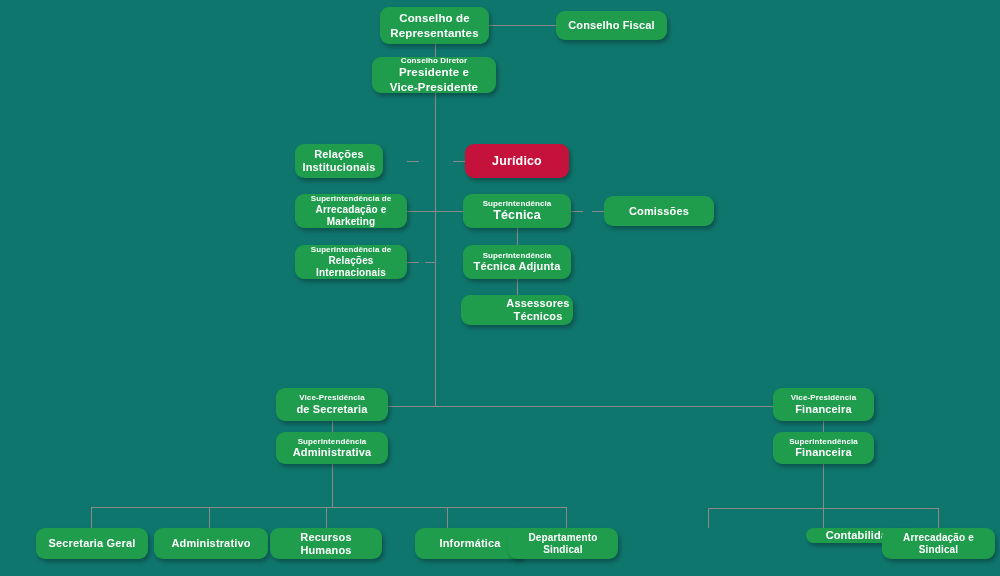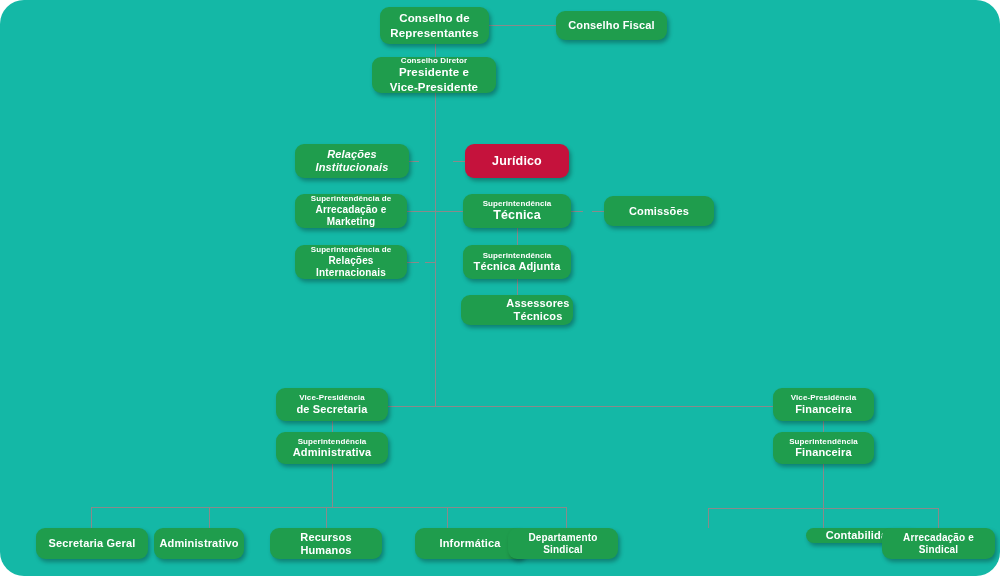--- a/index.html
+++ b/index.html
@@ -9,23 +9,22 @@
     background: #ffffff;
   }
   body {
     font-family: "Liberation Sans", sans-serif;
     -webkit-font-smoothing: antialiased;
   }
   #org-chart {
     position: relative;
     width: 1000px;
     height: 576px;
-    background: #14b8a6;
+    background: #0f766e;
     overflow: hidden;
-    border-radius: 24px;
   }
   
   .line {
     position: absolute;
     background: #8a8a8a;
   }
   .line.h { height: 1px; }
   .line.v { width: 1px; }
 
   
@@ -124,21 +123,21 @@
   <div class="node green" style="left:556px; top:11px; width:111px; height:29px;">
     <span class="main sm">Conselho Fiscal</span>
   </div>
 
   <div class="node green" style="left:372px; top:57px; width:124px; height:36px;">
     <span class="sub">Conselho Diretor</span>
     <span class="main two">Presidente e</span>
     <span class="main two">Vice-Presidente</span>
   </div>
 
-  <div class="node green" style="left:295px; top:144px; width:114px; height:34px;font-style:italic;">
+  <div class="node green" style="left:295px; top:144px; width:88px; height:34px;">
     <span class="main sm">Relações</span>
     <span class="main sm">Institucionais</span>
   </div>
 
   <div class="node red" style="left:465px; top:144px; width:104px; height:34px;">
     <span class="main">Jurídico</span>
   </div>
 
   <div class="node green" style="left:295px; top:194px; width:112px; height:34px;">
     <span class="sub">Superintendência de</span>
@@ -185,21 +184,21 @@
 
   <div class="node green" style="left:773px; top:432px; width:101px; height:32px;">
     <span class="sub">Superintendência</span>
     <span class="main sm">Financeira</span>
   </div>
 
   <div class="node green" style="left:36px; top:528px; width:112px; height:31px;">
     <span class="main sm">Secretaria Geral</span>
   </div>
 
-  <div class="node green" style="left:154px; top:528px; width:90px; height:31px;">
+  <div class="node green" style="left:154px; top:528px; width:114px; height:31px;">
     <span class="main sm">Administrativo</span>
   </div>
 
   <div class="node green" style="left:270px; top:528px; width:112px; height:31px;">
     <span class="main sm">Recursos Humanos</span>
   </div>
 
   <div class="node green" style="left:383px; top:528px; width:110px; height:31px;margin-left:32px;">
     <span class="main sm">Informática</span>
   </div>

